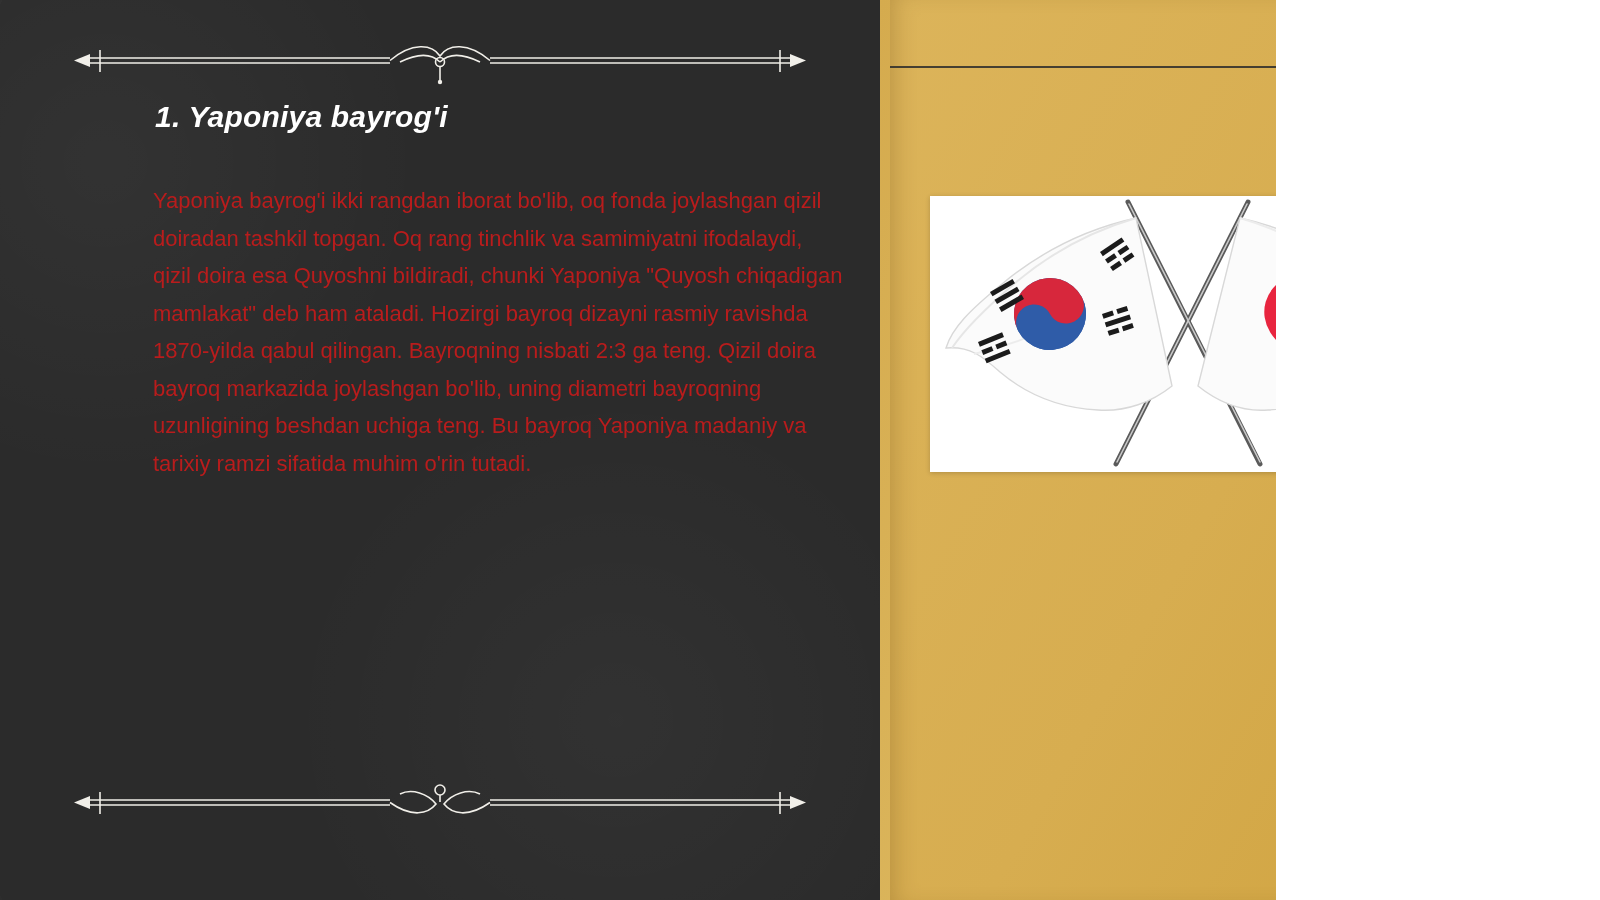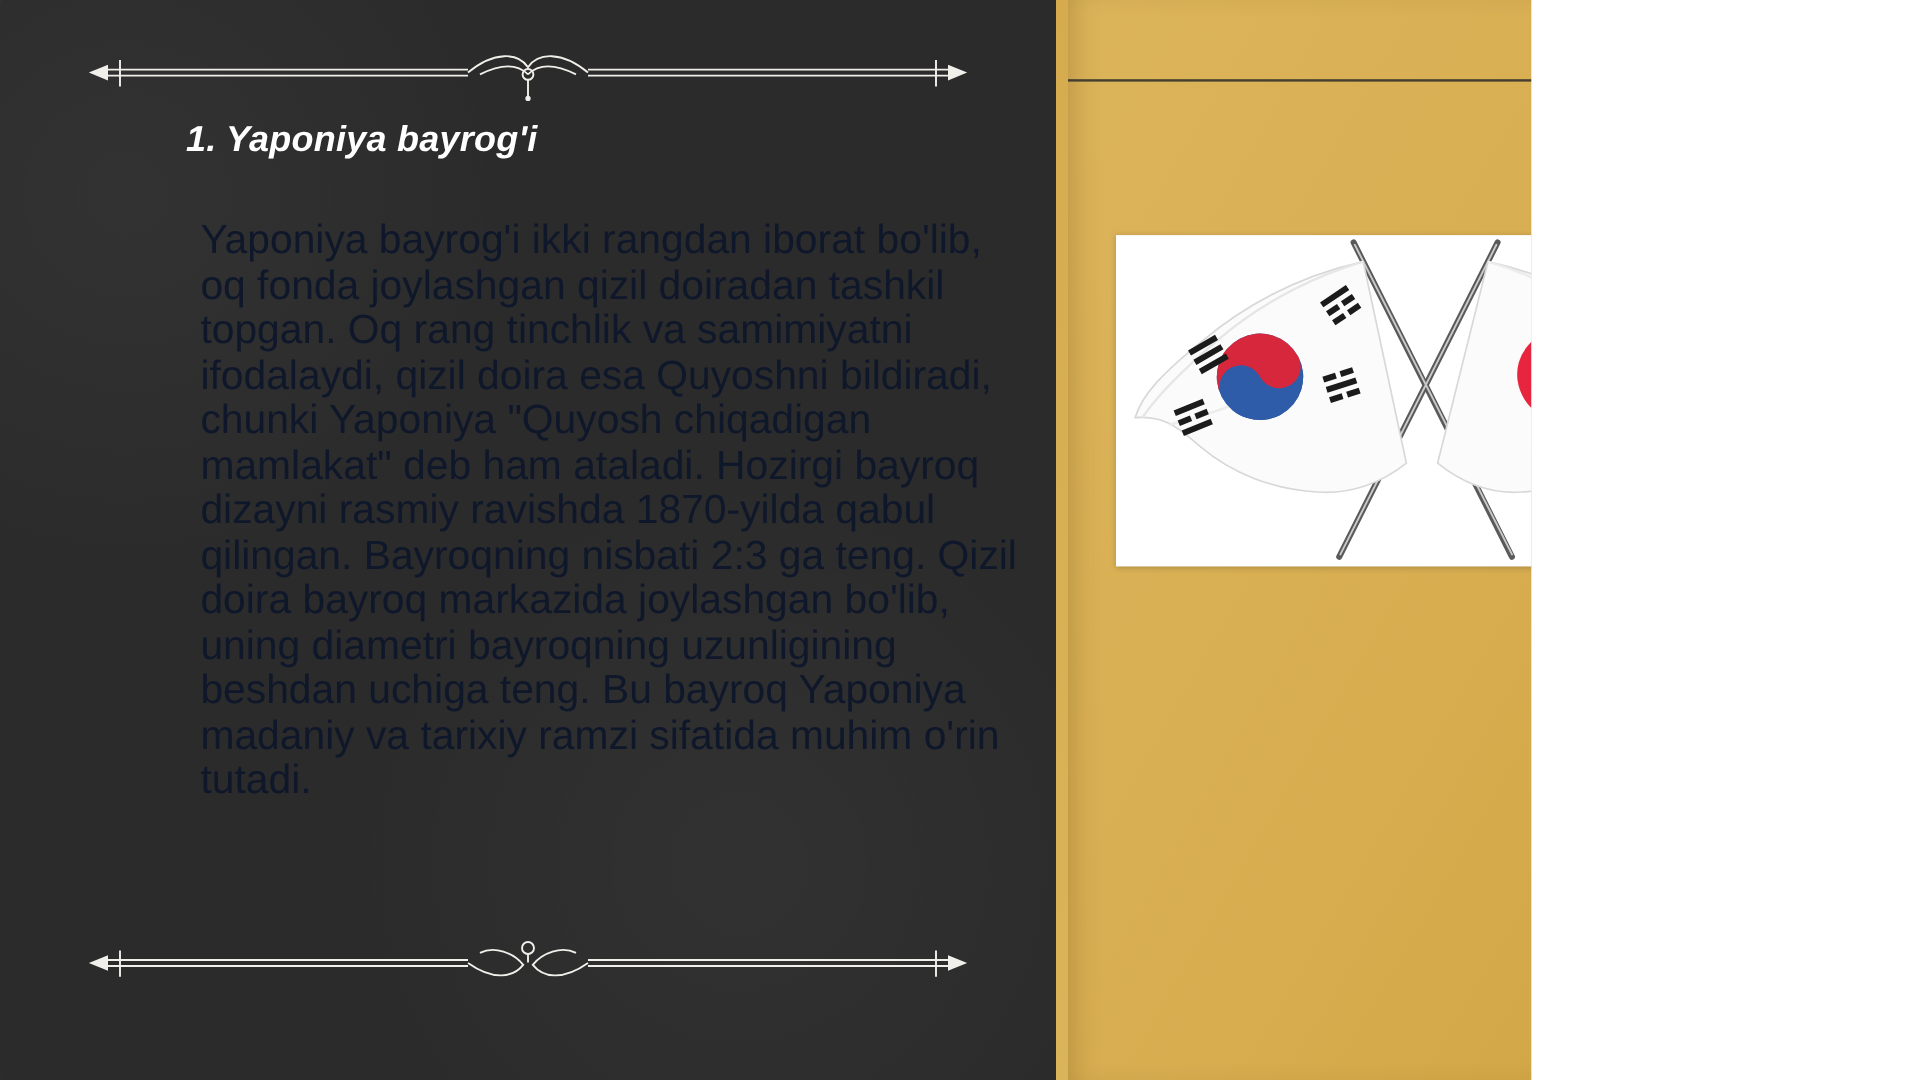--- a/index.html
+++ b/index.html
@@ -114,25 +114,25 @@
     top: 100px;
     width: 680px;
     color: #ffffff;
     font-size: 30px;
     font-weight: bold;
     font-style: italic;
     letter-spacing: .2px;
   }
   .slide-body {
     position: absolute;
-    left: 167px;
+    left: 153px;
     top: 182px;
     width: 690px;
-    color: #0f172a;
-    font-size: 34px;
+    color: #b91c1c;
+    font-size: 22px;
     line-height: 37.5px;
     font-weight: 400;
   }
 
   
   .photo {
     position: absolute;
     left: 930px;
     top: 196px;
     width: 490px;

